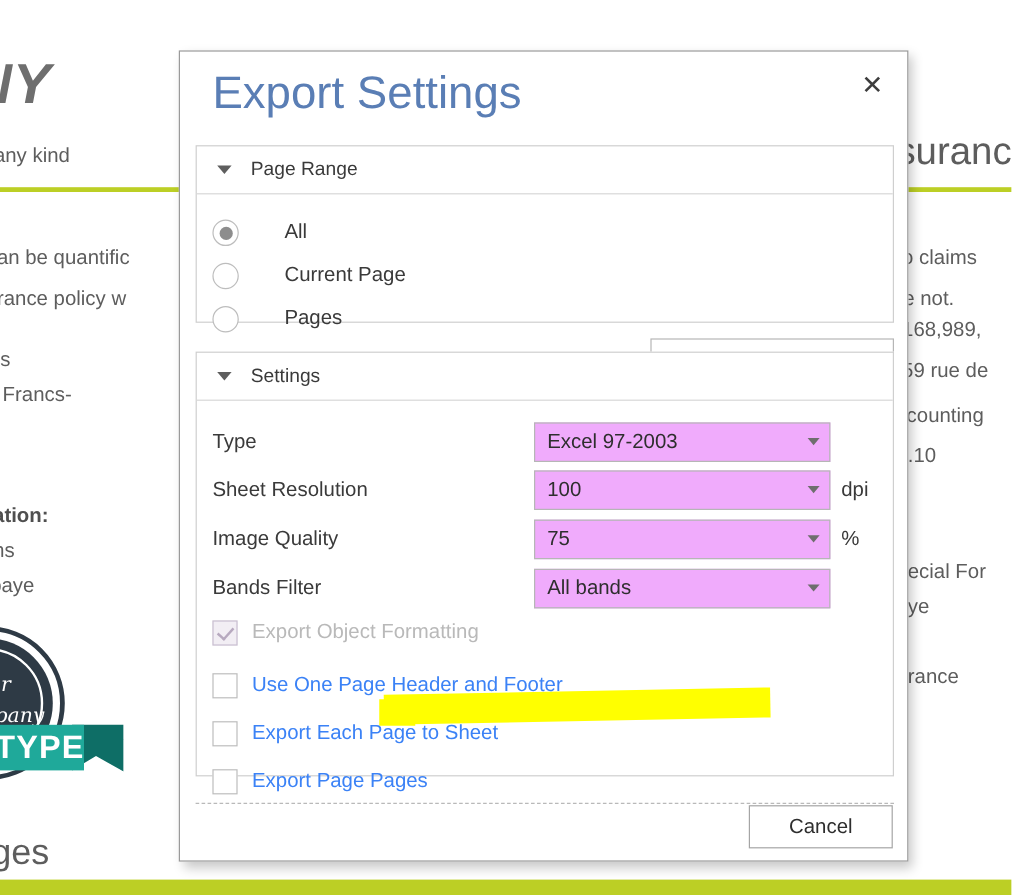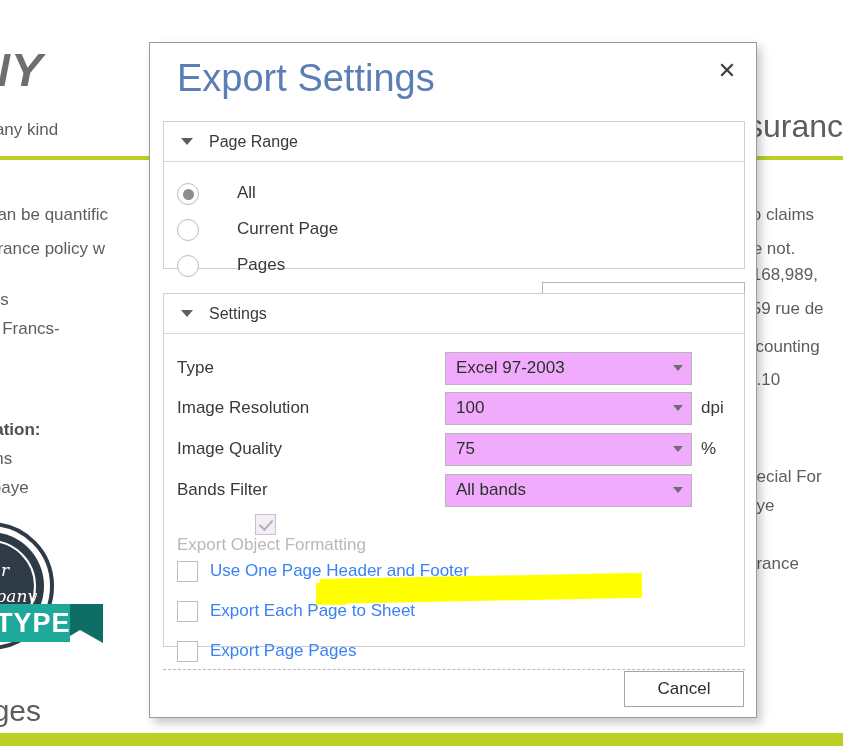--- a/index.html
+++ b/index.html
@@ -489,21 +489,21 @@
         <span class="set-label">Type</span>
         <span class="combo">
           <span class="cval">Excel 97-2003</span>
           <span class="carr">
               <i></i>
             </span>
         </span>
       </div>
 
       <div class="set-row" style="top:54px;">
-        <span class="set-label">Image Resolution</span>
+        <span class="set-label">Sheet Resolution</span>
         <span class="combo">
           <span class="cval">100</span>
           <span class="carr">
               <i></i>
             </span>
         </span>
         <span class="unit">dpi</span>
       </div>
 
       <div class="set-row" style="top:95px;">
@@ -520,21 +520,21 @@
       <div class="set-row" style="top:136px;">
         <span class="set-label">Bands Filter</span>
         <span class="combo">
           <span class="cval">All bands</span>
           <span class="carr">
               <i></i>
             </span>
         </span>
       </div>
 
-      <div class="cb-row" style="top:180px;flex-direction:column;">
+      <div class="cb-row" style="top:180px;">
         <span class="cbox disabled checked-disabled"></span>
         <span class="cb-label disabled">Export Object Formatting</span>
       </div>
 
       <div class="cb-row" style="top:224px;">
         <span class="cbox"></span>
         <span class="cb-label">Use One Page Header and Footer</span>
       </div>
 
       <div class="cb-row" style="top:264px;">

